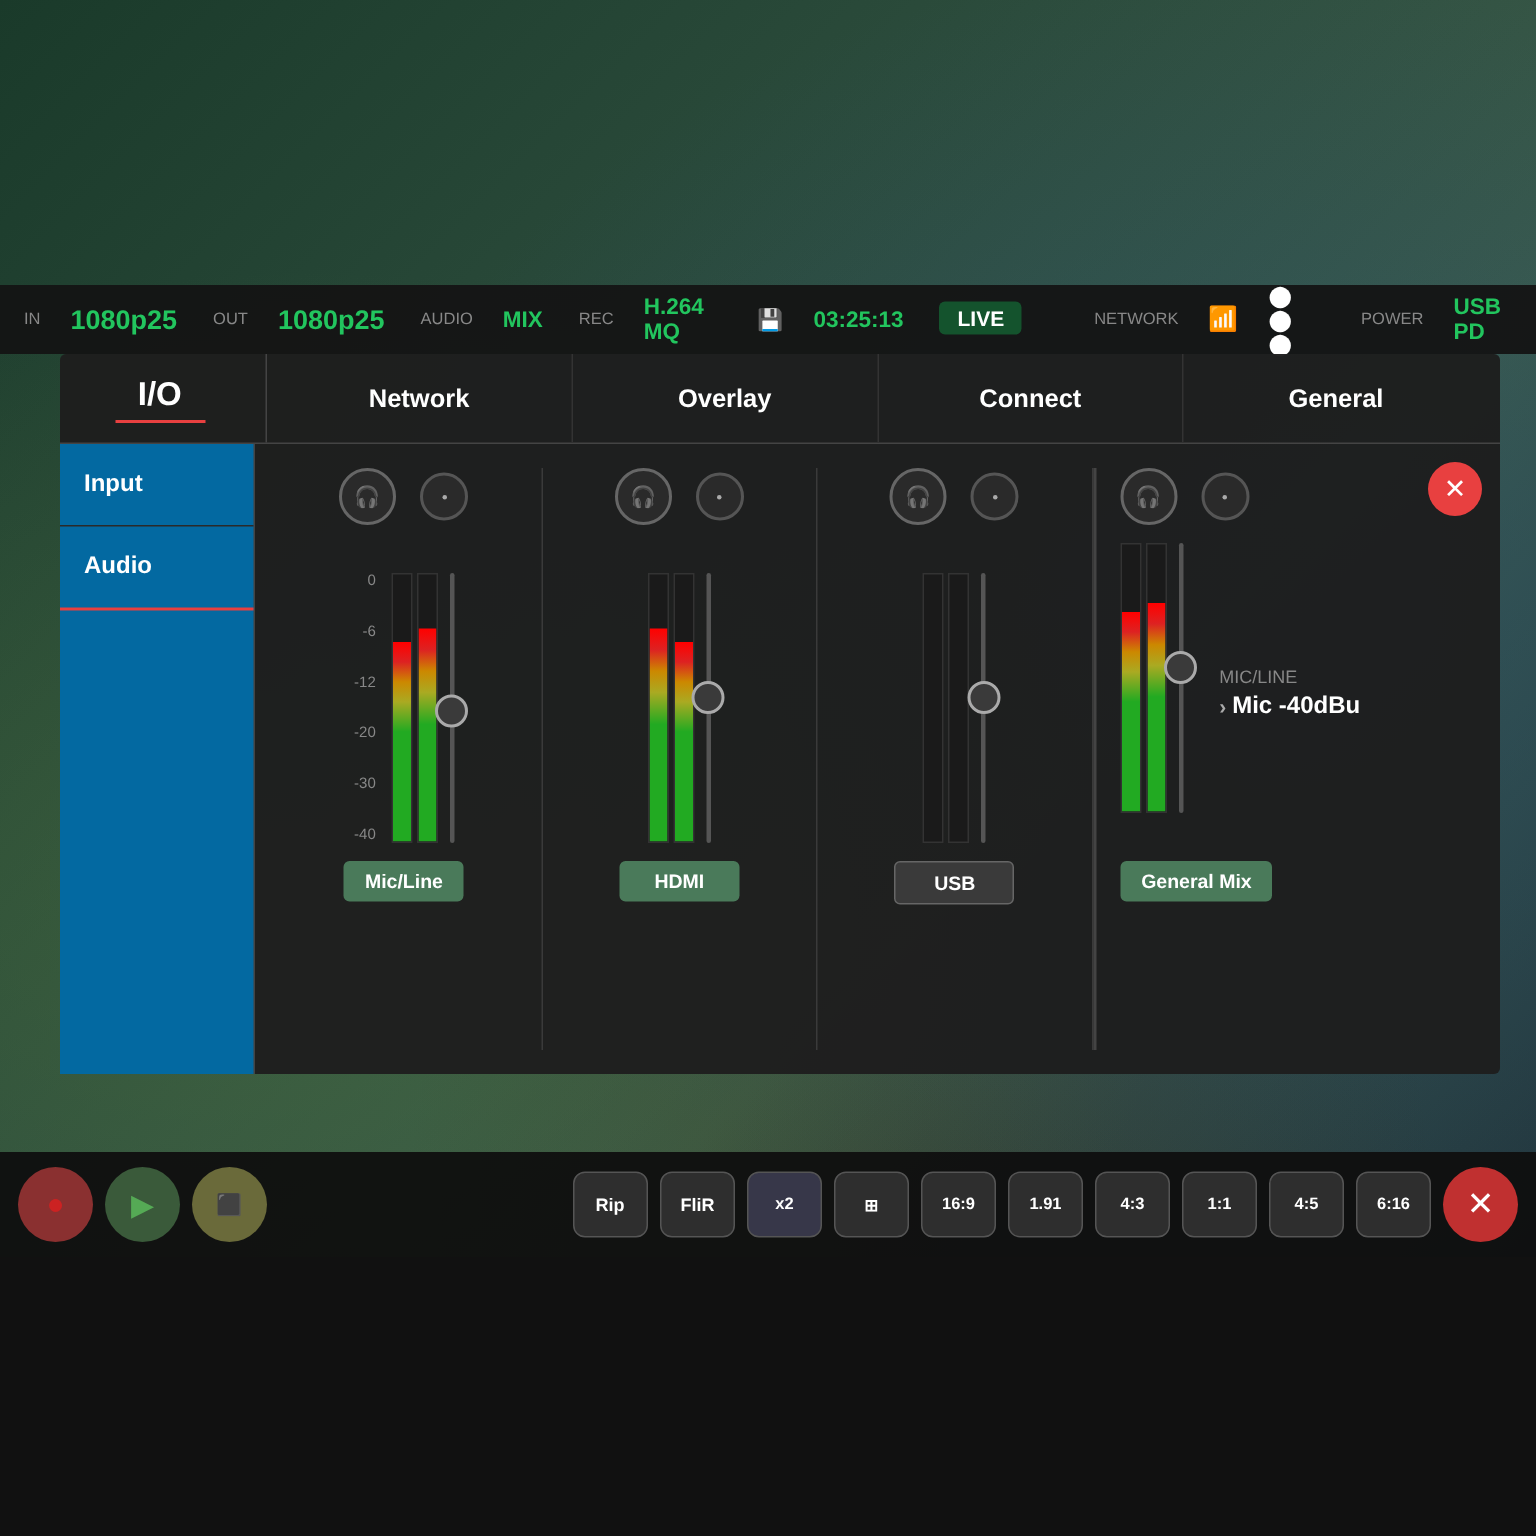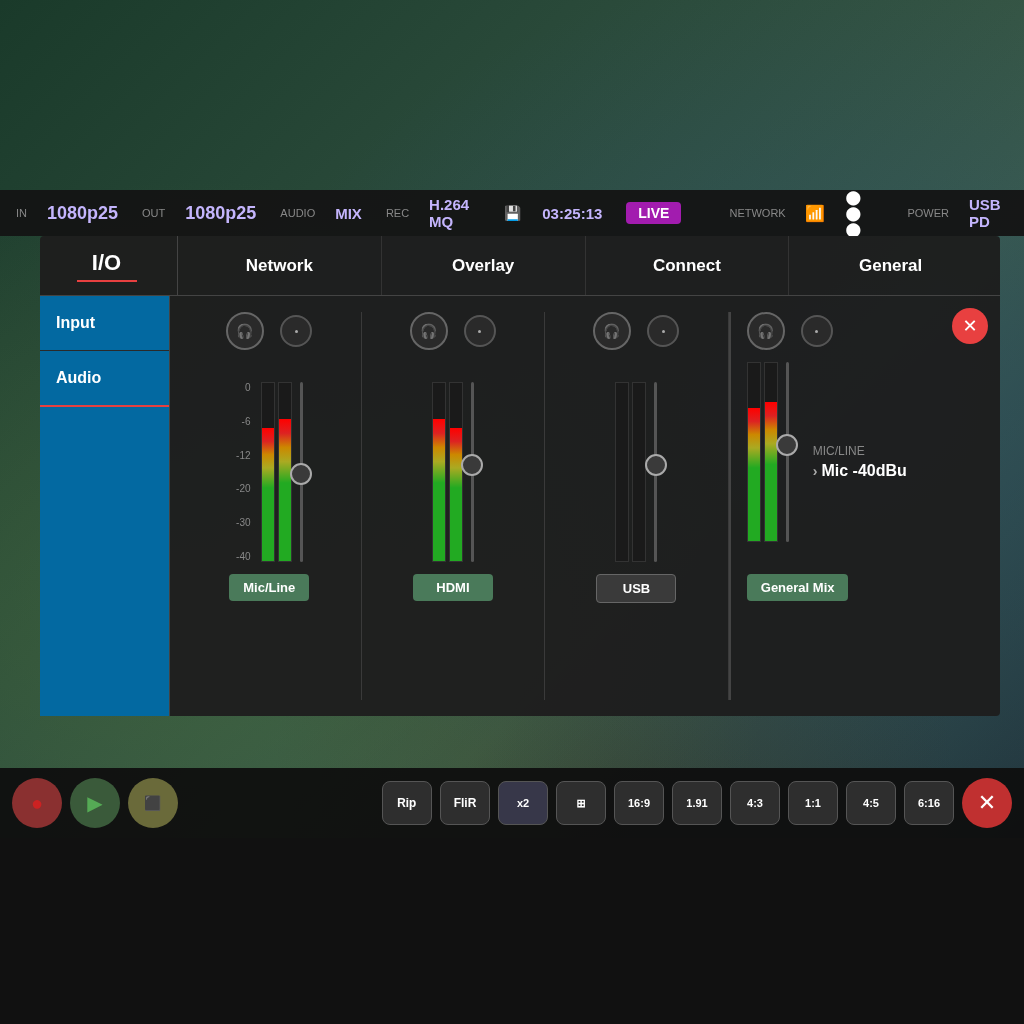--- a/index.html
+++ b/index.html
@@ -50,27 +50,27 @@
       gap: 20px;
       color: white;
       font-size: 13px;
     }
     .status-label {
       color: #888;
       font-size: 11px;
       text-transform: uppercase;
     }
     .status-value {
-      color: #c4b5fd;
+      color: #22c55e;
       font-weight: bold;
       font-size: 15px;
     }
     .status-value.large { font-size: 18px; }
     .live-badge {
-      background: #a21caf;
+      background: #14532d;
       color: white;
       font-weight: bold;
       font-size: 14px;
       padding: 3px 12px;
       border-radius: 4px;
     }
     .status-bar .spacer { flex: 1; }
     .wifi-icon { color: white; font-size: 16px; }
     .network-dots { color: white; font-size: 14px; letter-spacing: 2px; }
 

